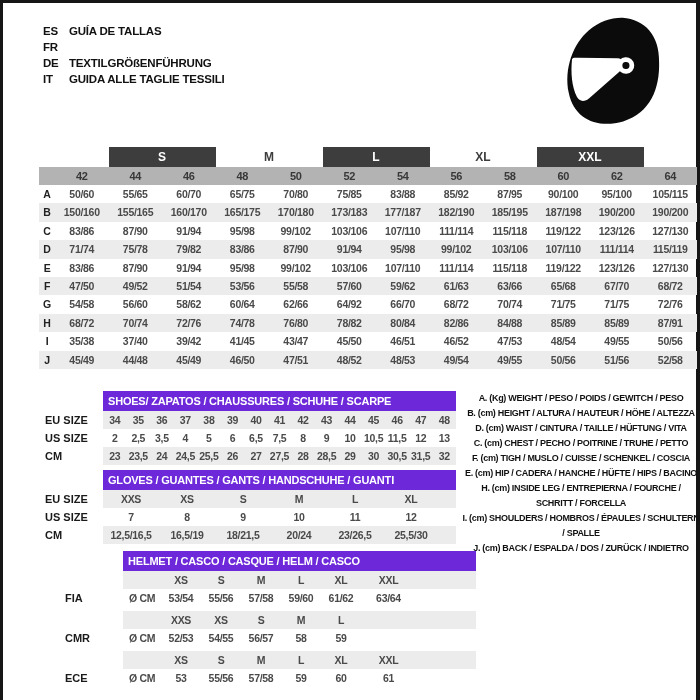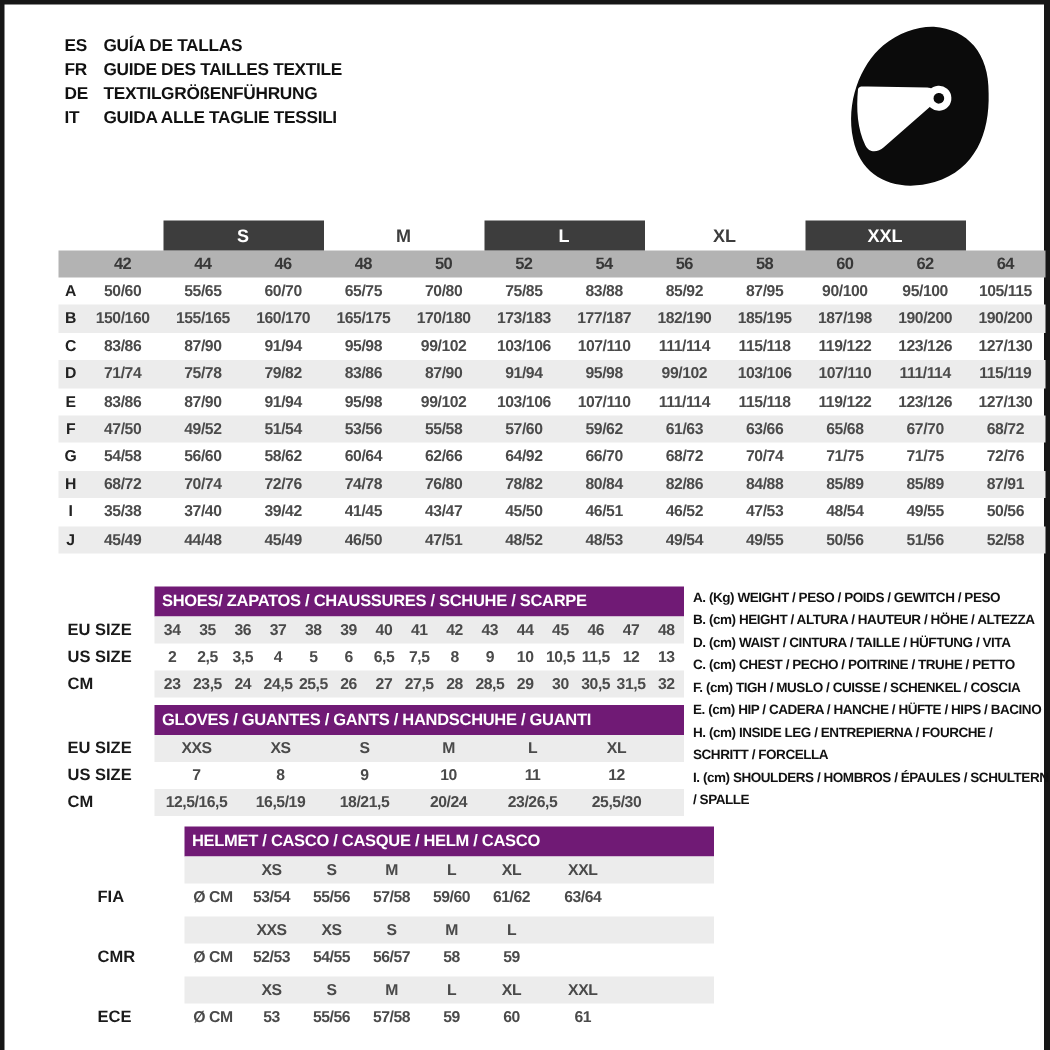--- a/index.html
+++ b/index.html
@@ -29,50 +29,49 @@
   .mt-hcell{font-size:12px;color:#3d3d3d;letter-spacing:0;}
   .mt-hcell.dark{background:#3d3d3d;color:#ffffff;}
   .mt-band{background:#b3b3b3;height:18px;line-height:18px;font-size:11px;color:#383838;}
   .mt-letter{color:#222;font-size:10.5px;}
 
   
   .sec{position:absolute;left:38px;display:grid;grid-template-columns:65px 353px;}
   #shoes-section{top:391px;}
   #gloves-section{top:470px;}
   #helmet-section{top:551px;margin-left:20px;}
-  .sec-bar{background:#701a75;color:#fff;height:20px;line-height:20px;font-size:11px;
+  .sec-bar{background:#6d28d9;color:#fff;height:20px;line-height:20px;font-size:11px;
            padding-left:5px;text-align:left;letter-spacing:-0.2px;}
   .sec-label{height:18px;line-height:18px;font-size:11px;color:#1a1a1a;text-align:left;padding-left:7px;white-space:nowrap;}
   .sec-row{height:18px;line-height:18px;font-size:10.5px;color:#4a4a4a;text-align:center;
            display:grid;letter-spacing:-0.3px;}
   .sec-row.stripe{background:#ececec;}
   .cols15{grid-template-columns:repeat(15,1fr);}
   .cols6{grid-template-columns:repeat(6,56px);}
   .colsH{grid-template-columns:38px 40px 40px 40px 40px 40px 55px;}
   .gap{margin-top:4px;}
 
   
   .legend{position:absolute;left:462px;top:391px;width:238px;}
-  .legend-item{font-size:9px;line-height:15px;letter-spacing:-0.3px;color:#111;}
+  .legend-item{font-size:9px;line-height:15px;letter-spacing:-0.3px;color:#111;text-align:center;}
 </style>
 </head>
 <body>
 
 <div class="border-top"></div>
 <div class="border-left"></div>
 <div class="border-right"></div>
 
 <div class="langs">
     <div class="lang-row">
       <span class="lang-code">ES</span>
       <span class="lang-title">GUÍA DE TALLAS</span>
     </div>
     <div class="lang-row">
       <span class="lang-code">FR</span>
-      <span class="lang-title">GUIDE DES TAILLES TEXTILE</span>
     </div>
     <div class="lang-row">
       <span class="lang-code">DE</span>
       <span class="lang-title">TEXTILGRÖßENFÜHRUNG</span>
     </div>
     <div class="lang-row">
       <span class="lang-code">IT</span>
       <span class="lang-title">GUIDA ALLE TAGLIE TESSILI</span>
     </div>
   </div>
@@ -417,13 +416,14 @@
 
 <div class="legend">
     <div class="legend-item">A. (Kg) WEIGHT / PESO / POIDS / GEWITCH / PESO</div>
     <div class="legend-item">B. (cm) HEIGHT / ALTURA / HAUTEUR / HÖHE / ALTEZZA</div>
     <div class="legend-item">D. (cm) WAIST / CINTURA / TAILLE / HÜFTUNG / VITA</div>
     <div class="legend-item">C. (cm) CHEST / PECHO / POITRINE / TRUHE / PETTO</div>
     <div class="legend-item">F. (cm) TIGH / MUSLO / CUISSE / SCHENKEL / COSCIA</div>
     <div class="legend-item">E. (cm) HIP / CADERA / HANCHE / HÜFTE / HIPS / BACINO</div>
     <div class="legend-item">H. (cm) INSIDE LEG / ENTREPIERNA / FOURCHE / SCHRITT / FORCELLA</div>
     <div class="legend-item">I. (cm) SHOULDERS / HOMBROS / ÉPAULES / SCHULTERN / SPALLE</div>
+    <div class="legend-item">J. (cm) BACK / ESPALDA / DOS / ZURÜCK / INDIETRO</div>
   </div>
 
 </body></html>

